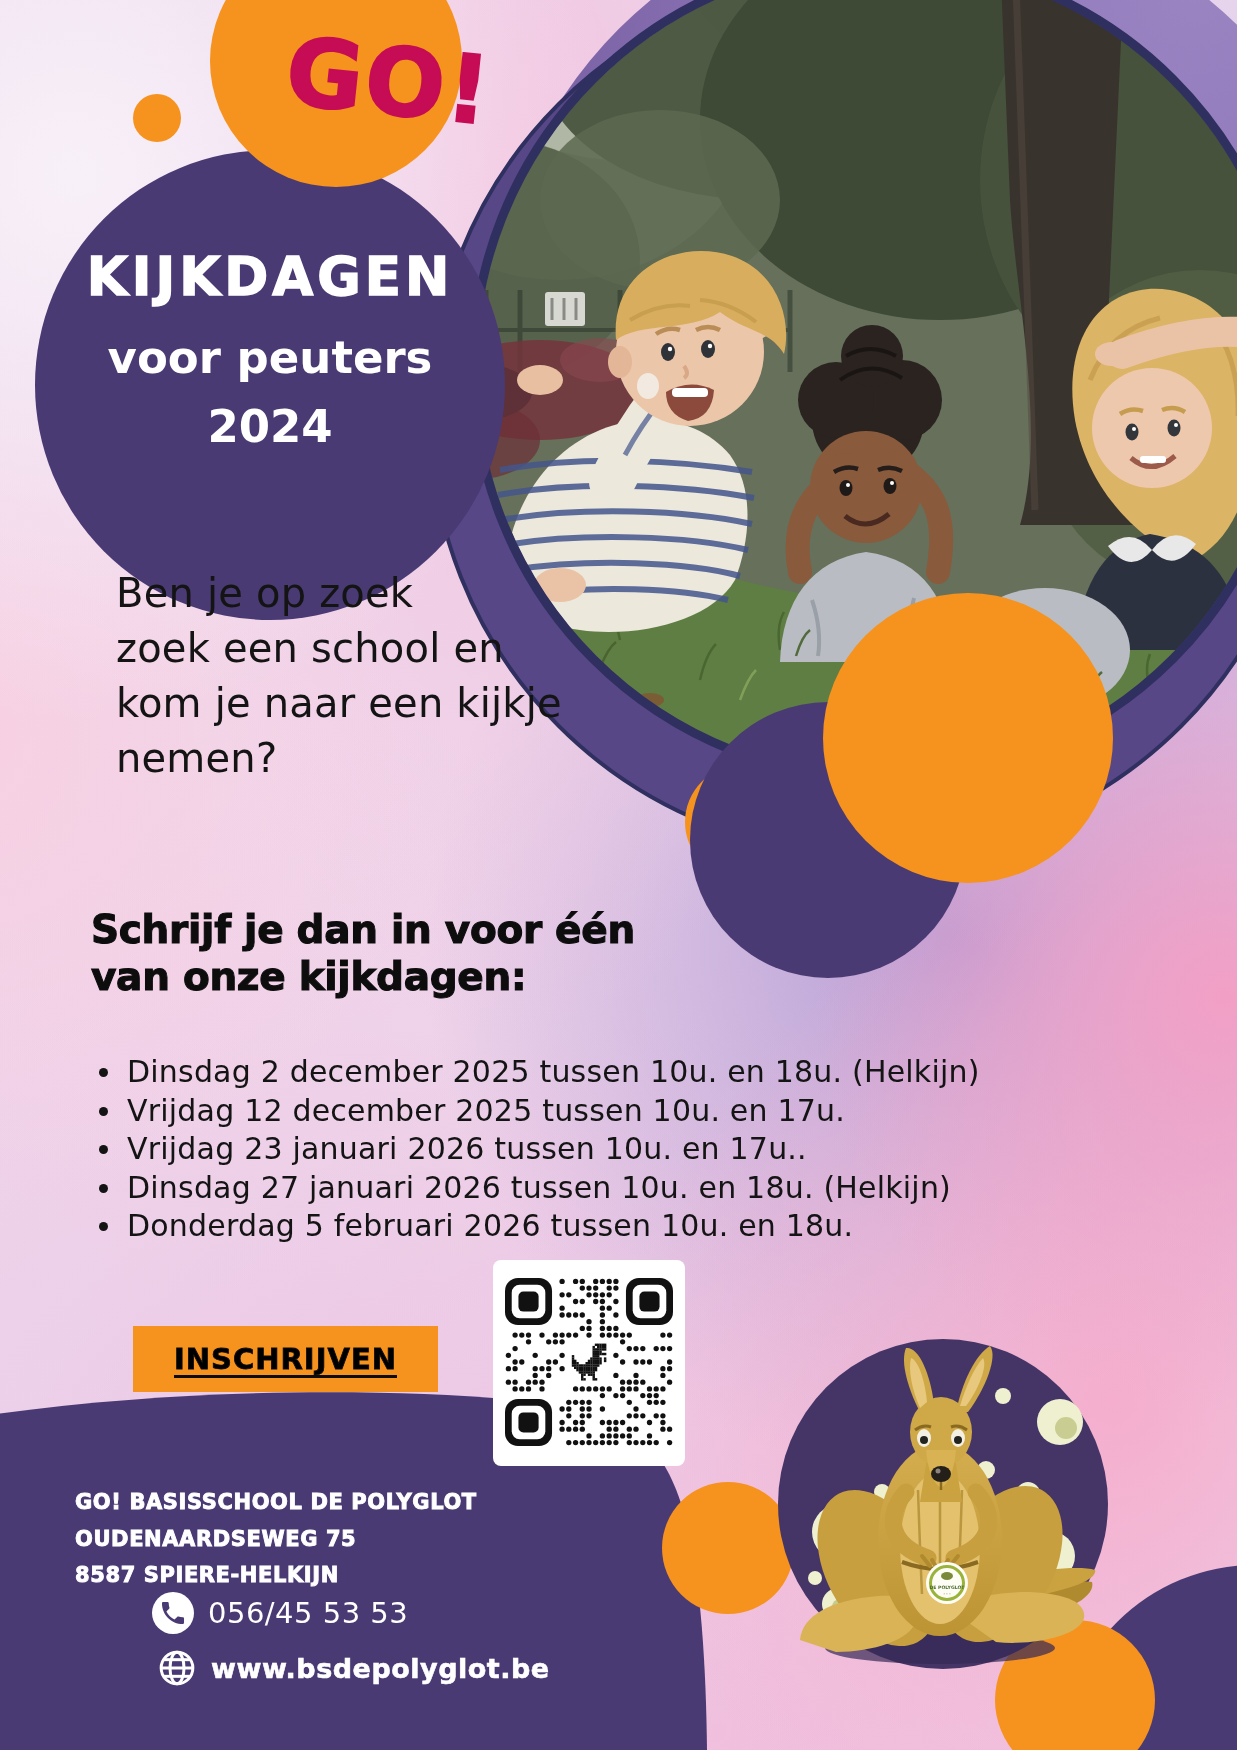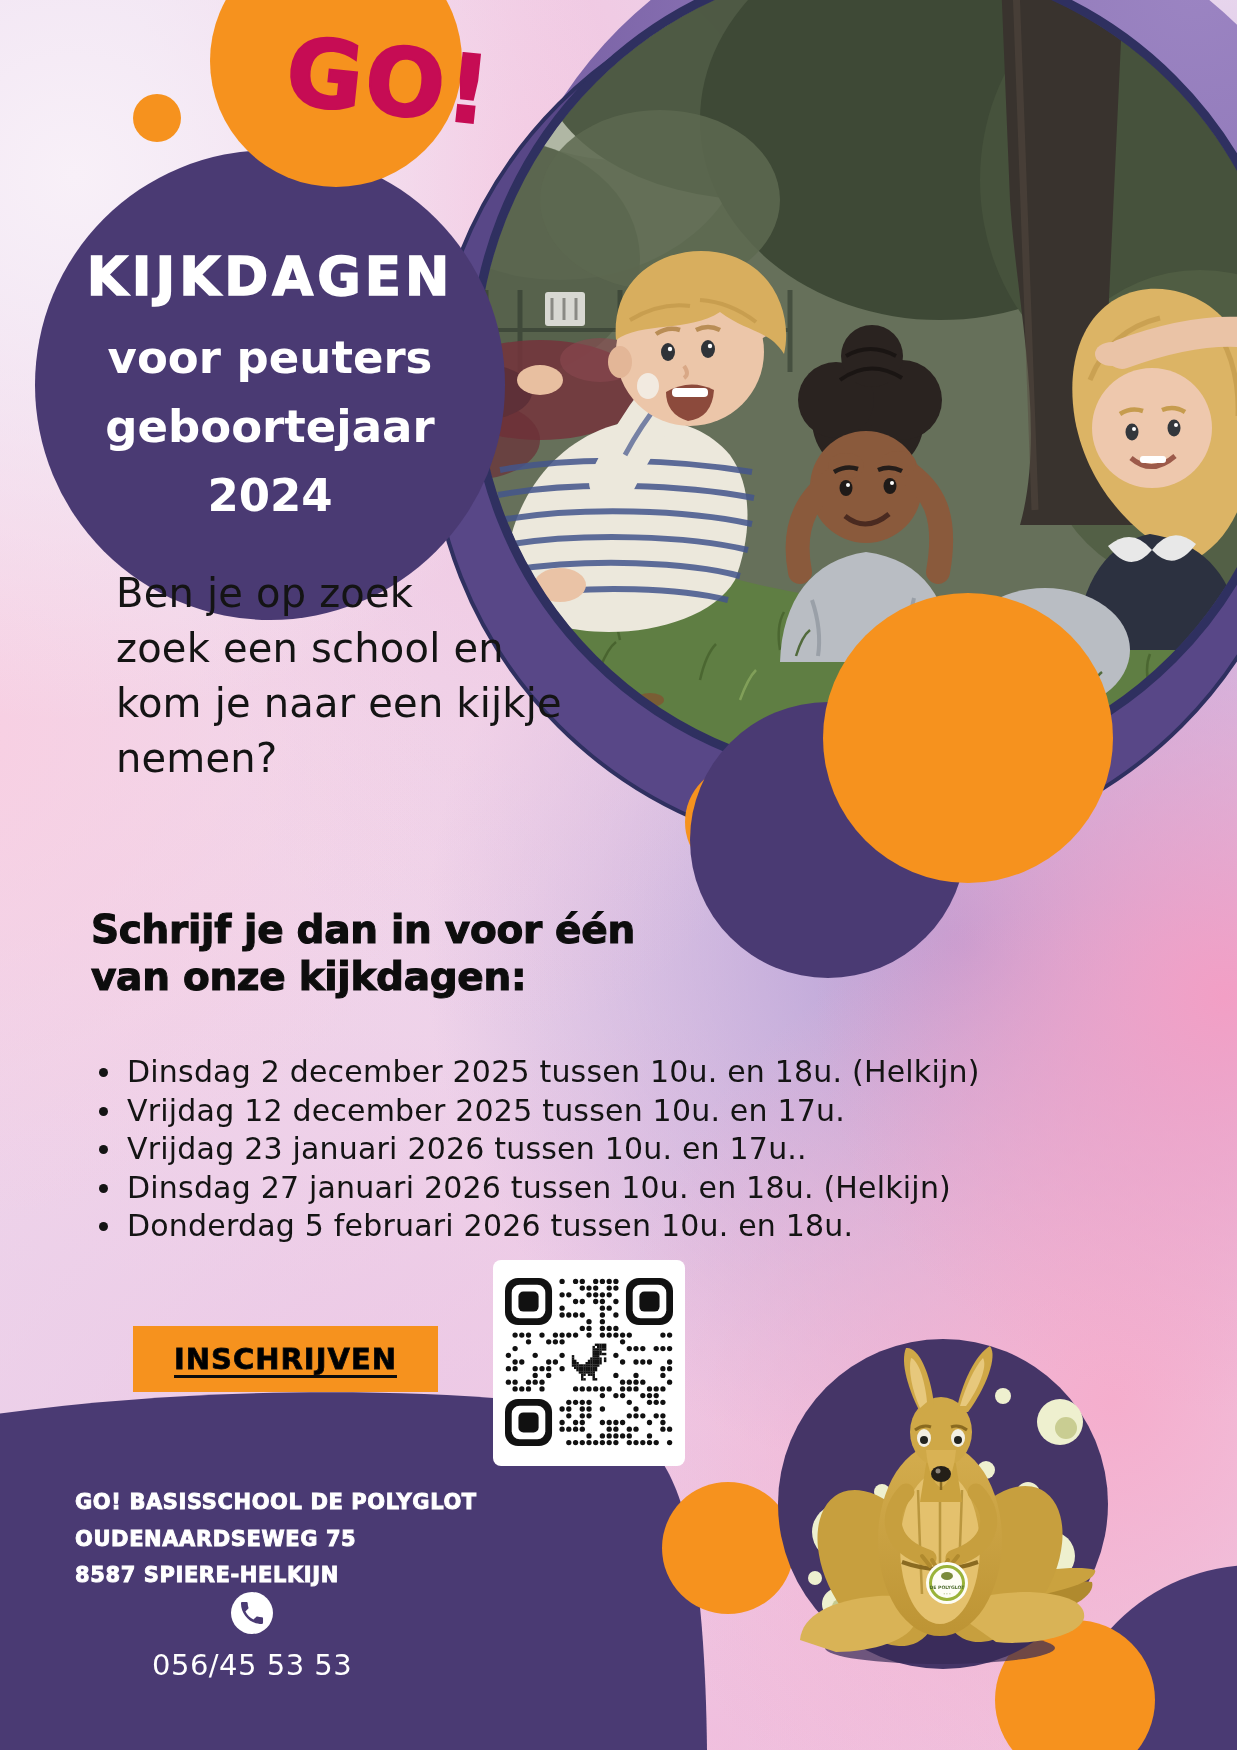--- a/index.html
+++ b/index.html
@@ -64,21 +64,21 @@
     text-decoration:underline;text-underline-offset:6px;text-decoration-thickness:3px;
     -webkit-text-stroke:0.8px #0c0c0c;cursor:pointer;
   }
 
   .qr-panel{left:493px;top:1260px;width:192px;height:206px;background:#fff;border-radius:8px;}
 
   .footer{color:#fff;}
   .school{left:75px;top:1484px;}
   .school div{font-size:21px;font-weight:700;line-height:36.5px;letter-spacing:0.6px;-webkit-text-stroke:0.9px #fff;}
   .contact-row{display:flex;align-items:center;gap:14px;}
-  .phone-row{left:152px;top:1592px;flex-direction:column;}
+  .phone-row{left:152px;top:1592px;}
   .web-row{left:157px;top:1648px;}
   .contact-text{font-size:29px;color:#fff;letter-spacing:0.5px;}
   .web-row .contact-text{font-size:27px;font-weight:700;-webkit-text-stroke:0.6px #fff;}
 </style>
 </head>
 <body>
 
 <div class="poster">
 
   <svg class="layer" width="1237" height="1750" viewBox="0 0 1237 1750">
@@ -321,21 +321,20 @@
       <text x="947" y="1589" text-anchor="middle" font-size="4.6" font-weight="bold" fill="#4a6a2a" font-family="DejaVu Sans, sans-serif">DE POLYGLOT</text>
       <text x="947" y="1595" text-anchor="middle" font-size="3.2" fill="#8aa04a" font-family="DejaVu Sans, sans-serif">• • •</text>
     </g>
   </svg>
 
   <div class="abs go-text">GO!</div>
 
   <div class="abs hero">
     <div class="hero-title">KIJKDAGEN</div>
     <div class="hero-line">voor peuters</div>
-    <div class="hero-line">geboortejaar</div>
     <div class="hero-line">2024</div>
   </div>
 
   <div class="abs intro">
     <div>Ben je op zoek</div>
     <div>zoek een school en</div>
     <div>kom je naar een kijkje</div>
     <div>nemen?</div>
   </div>
 
@@ -680,14 +679,24 @@
   </div>
 
   <div class="abs footer contact-row phone-row">
     <svg width="42" height="42" viewBox="0 0 24 24">
       <circle cx="12" cy="12" r="12" fill="#fff"></circle>
       <path fill="#4a3a73" transform="translate(3.6,3.6) scale(0.7)" d="M6.62 10.79c1.44 2.83 3.76 5.14 6.59 6.59l2.2-2.2c.27-.27.67-.36 1.02-.24 1.12.37 2.33.57 3.57.57.55 0 1 .45 1 1V20c0 .55-.45 1-1 1-9.39 0-17-7.61-17-17 0-.55.45-1 1-1h3.5c.55 0 1 .45 1 1 0 1.25.2 2.45.57 3.57.11.35.03.74-.25 1.02l-2.2 2.2z"></path>
     </svg>
     <span class="contact-text">056/45 53 53</span>
   </div>
 
+  <div class="abs footer contact-row web-row">
+    <svg width="40" height="40" viewBox="0 0 24 24" fill="none" stroke="#fff" stroke-width="1.8">
+      <circle cx="12" cy="12" r="9.5"></circle>
+      <ellipse cx="12" cy="12" rx="4.2" ry="9.5"></ellipse>
+      <line x1="2.5" y1="12" x2="21.5" y2="12"></line>
+      <line x1="3.6" y1="7" x2="20.4" y2="7"></line>
+      <line x1="3.6" y1="17" x2="20.4" y2="17"></line>
+    </svg>
+    <span class="contact-text">www.bsdepolyglot.be</span>
+  </div>
 
 </div>
 
 </body></html>

